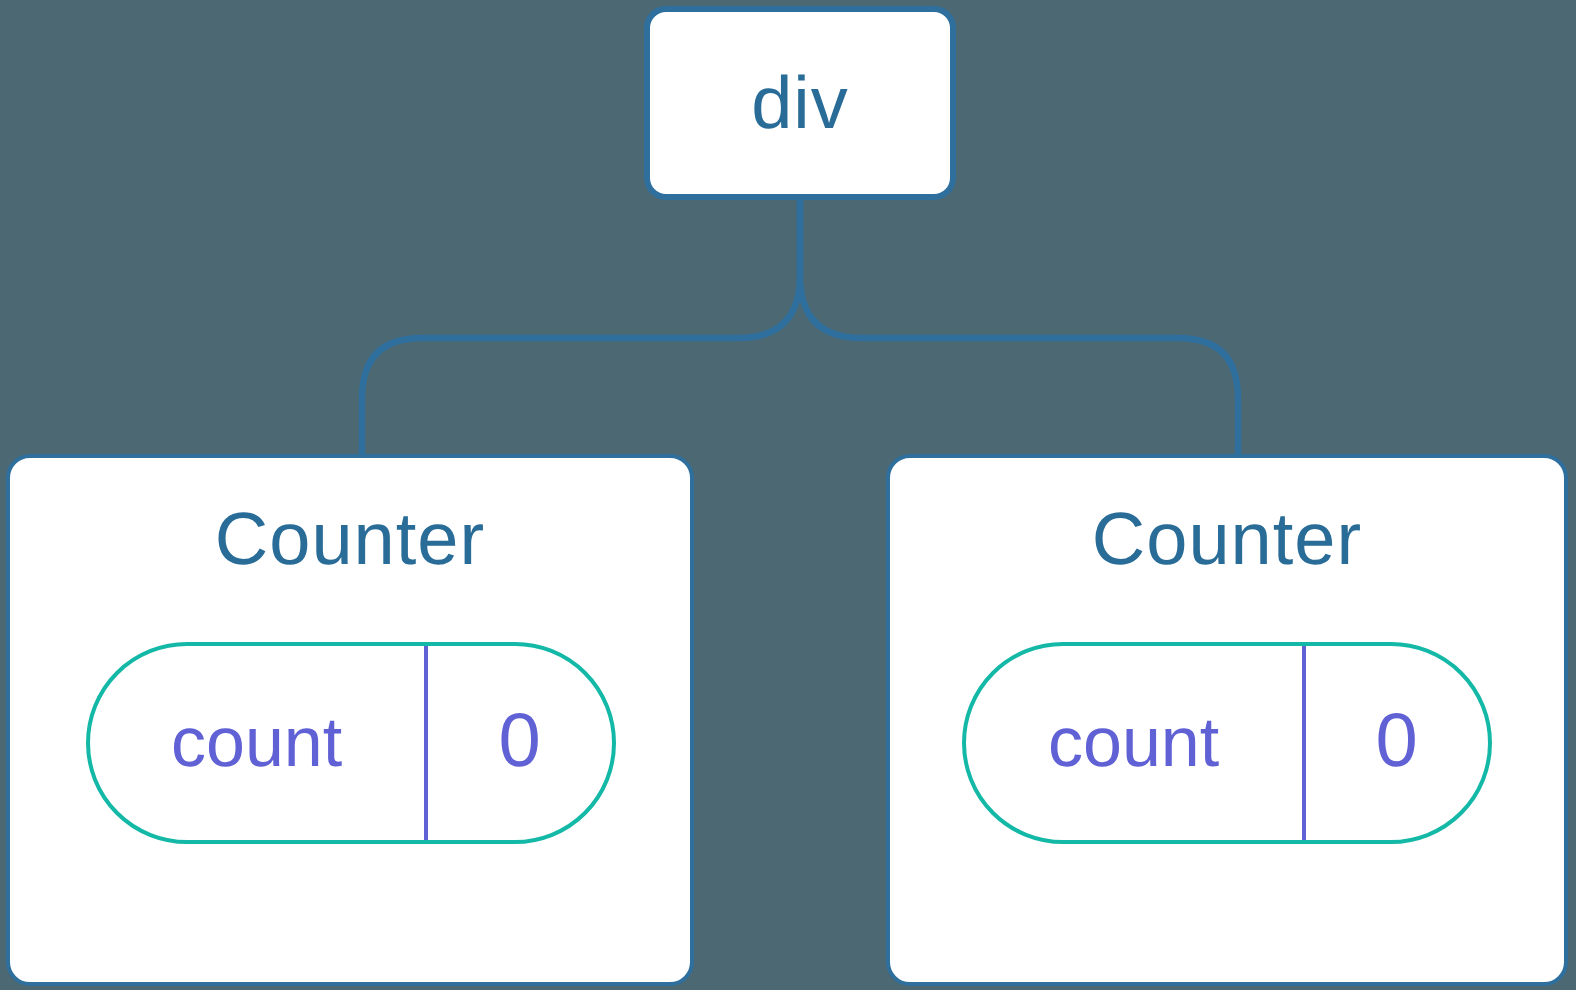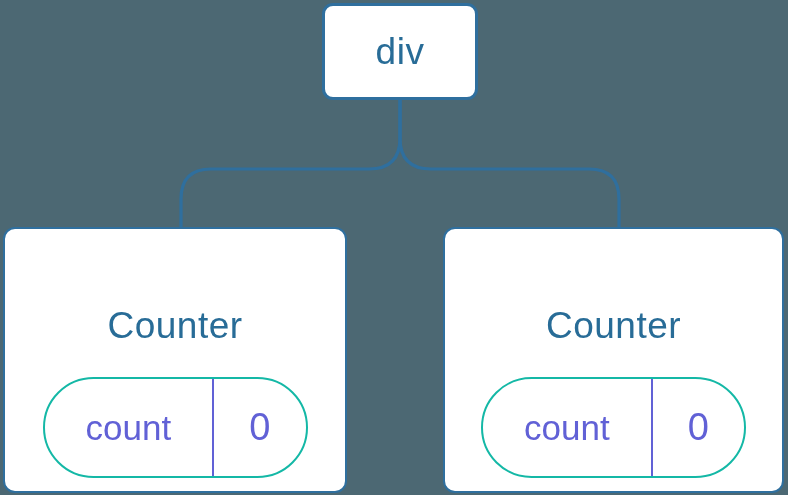--- a/index.html
+++ b/index.html
@@ -52,21 +52,21 @@
     position: absolute;
     top: 227px;
     height: 266px;
     box-sizing: border-box;
     background: #ffffff;
     border: 2px solid #2F6F9E;
     border-radius: 12px;
     display: flex;
     flex-direction: column;
     align-items: center;
-    padding-top: 76px;
+    padding-top: 20px;
   }
   .card-left  { left: 3px;   width: 344px; }
   .card-right { left: 443px; width: 341px; }
   .card-title {
     font-size: 37px;
     font-weight: 500;
     color: #286C97;
     line-height: 42px;
     letter-spacing: 0.5px;
   }

